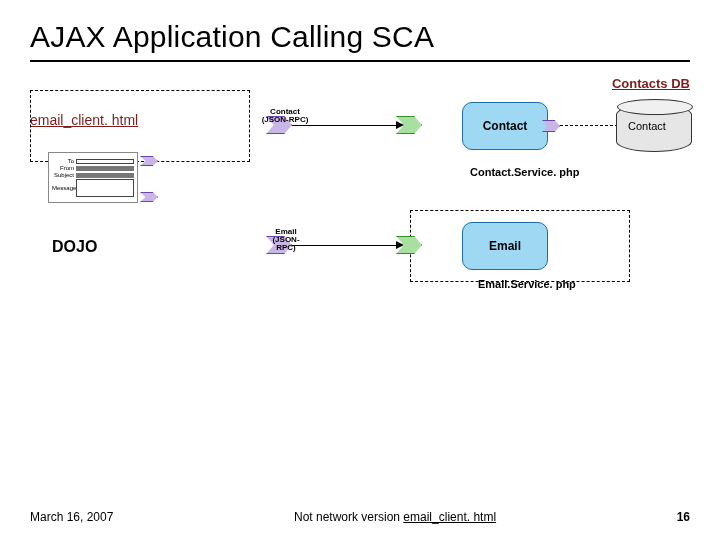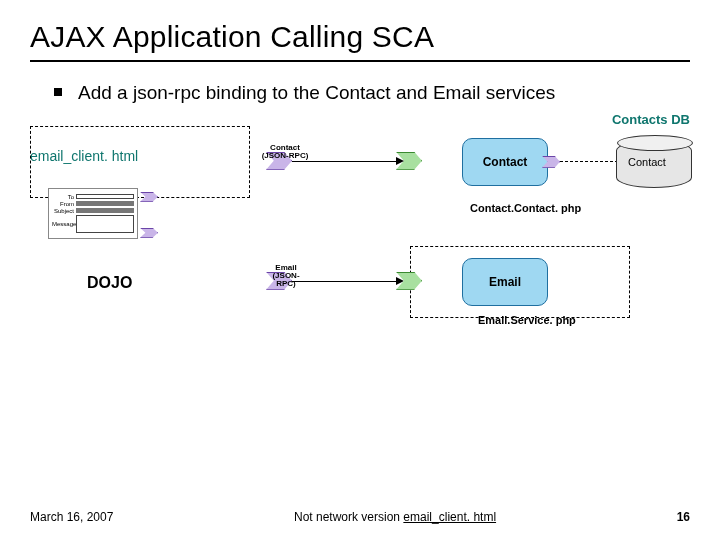--- a/index.html
+++ b/index.html
@@ -4,21 +4,21 @@
 <style>
   * { box-sizing: border-box; margin: 0; padding: 0; }
   html, body { width: 720px; height: 540px; font-family: Arial, sans-serif; background: #fff; color: #000; }
   .slide { position: relative; width: 720px; height: 540px; padding: 20px 30px 0 30px; }
   .title { font-size: 30px; font-weight: normal; letter-spacing: 0.2px; border-bottom: 2px solid #000; padding-bottom: 6px; margin-bottom: 18px; }
   .bullets { padding-left: 48px; font-size: 19px; line-height: 1.35; }
   .bullets li { list-style: none; position: relative; margin-bottom: 4px; }
   .bullets li::before { content: ""; position: absolute; left: -24px; top: 8px; width: 8px; height: 8px; background: #000; }
   .diagram { position: relative; width: 660px; height: 260px; margin-top: 10px; }
   .d-el { position: absolute; }
-  .link { color: #0f766e; font-size: 14px; }
+  .link { text-decoration: underline; color: #7f1d1d; font-size: 14px; }
   .svc-label { font-size: 11px; font-weight: bold; }
   
   .chev { width: 26px; height: 18px; background: #c9b5e8; border: 1px solid #6b45a8; clip-path: polygon(0 0, 70% 0, 100% 50%, 70% 100%, 0 100%, 30% 50%); }
   
   .schev { width: 18px; height: 10px; background: #c9b5e8; border: 1px solid #6b45a8; clip-path: polygon(0 0, 70% 0, 100% 50%, 70% 100%, 0 100%, 30% 50%); }
   
   .comp { width: 86px; height: 48px; background: #9fd8f2; border: 1px solid #1f6fa0; border-radius: 10px; display: flex; align-items: center; justify-content: center; font-size: 12px; font-weight: bold; }
   
   .sbox { width: 220px; height: 72px; border: 1px dashed #000; }
   
@@ -38,36 +38,35 @@
   .footer .mid .u { text-decoration: underline; }
   .dojo { font-size: 16px; font-weight: bold; }
 </style>
 </head>
 <body>
 
 <div class="slide">
   <h1 class="title">AJAX Application Calling SCA</h1>
 
   <ul class="bullets">
-    <li>Add a json-rpc binding to the Contact and Email services</li>
   </ul>
 
   <div class="diagram">
 
     <div class="d-el link" style="right:0; top:-4px; font-weight:bold; font-size:13px;">Contacts DB</div>
 
     <div class="d-el link" style="left:0; top:32px;">email_client. html</div>
 
     <div class="d-el sbox" style="left:380; top:10px;"></div>
 
     <div class="d-el" style="left:366px; top:36px; width:26px; height:18px; background:#a8e0a0; border:1px solid #3a8a30; clip-path: polygon(0 0,70% 0,100% 50%,70% 100%,0 100%,30% 50%);"></div>
 
     <div class="d-el comp" style="left:432px; top:22px;">Contact</div>
 
-    <div class="d-el svc-label" style="left:440px; top:86px;">Contact.Contact. php</div>
+    <div class="d-el svc-label" style="left:440px; top:86px;">Contact.Service. php</div>
 
     <div class="d-el" style="left:520px; top:45px; width:68px; height:0; border-top:1px dashed #000;"></div>
 
     <div class="d-el schev" style="left:512px; top:40px; width:18px; height:12px;"></div>
 
     <div class="d-el cyl" style="left:586px; top:24px;"></div>
     <div class="d-el" style="left:598px; top:40px; font-size:11px;">Contact</div>
 
     <div class="d-el chev" style="left:236px; top:36px;"></div>
     <div class="d-el" style="left:230px; top:28px; font-size:8px; font-weight:bold; text-align:center; width:50px; white-space:pre-line; line-height:1.0;">Contact
@@ -91,21 +90,21 @@
         </div>
       <div class="row">
           <span class="lbl">Message</span>
           <span class="fld big"></span>
         </div>
     </div>
 
     <div class="d-el schev" style="left:110px; top:76px;"></div>
     <div class="d-el schev" style="left:110px; top:112px;"></div>
 
-    <div class="d-el dojo" style="left:22px; top:158px;margin-left:35px;">DOJO</div>
+    <div class="d-el dojo" style="left:22px; top:158px;">DOJO</div>
 
     <div class="d-el chev" style="left:236px; top:156px;"></div>
     <div class="d-el" style="left:234px; top:148px; font-size:8px; font-weight:bold; text-align:center; width:44px; white-space:pre-line; line-height:1.0;">Email
 (JSON-RPC)</div>
     <div class="arrow-line" style="left:262px; top:165px; width:104px;"></div>
     <div class="arrow-head" style="left:366px; top:161px;"></div>
 
     <div class="d-el sbox" style="left:380px; top:130px;"></div>
     <div class="d-el" style="left:366px; top:156px; width:26px; height:18px; background:#a8e0a0; border:1px solid #3a8a30; clip-path: polygon(0 0,70% 0,100% 50%,70% 100%,0 100%,30% 50%);"></div>
     <div class="d-el comp" style="left:432px; top:142px;">Email</div>

